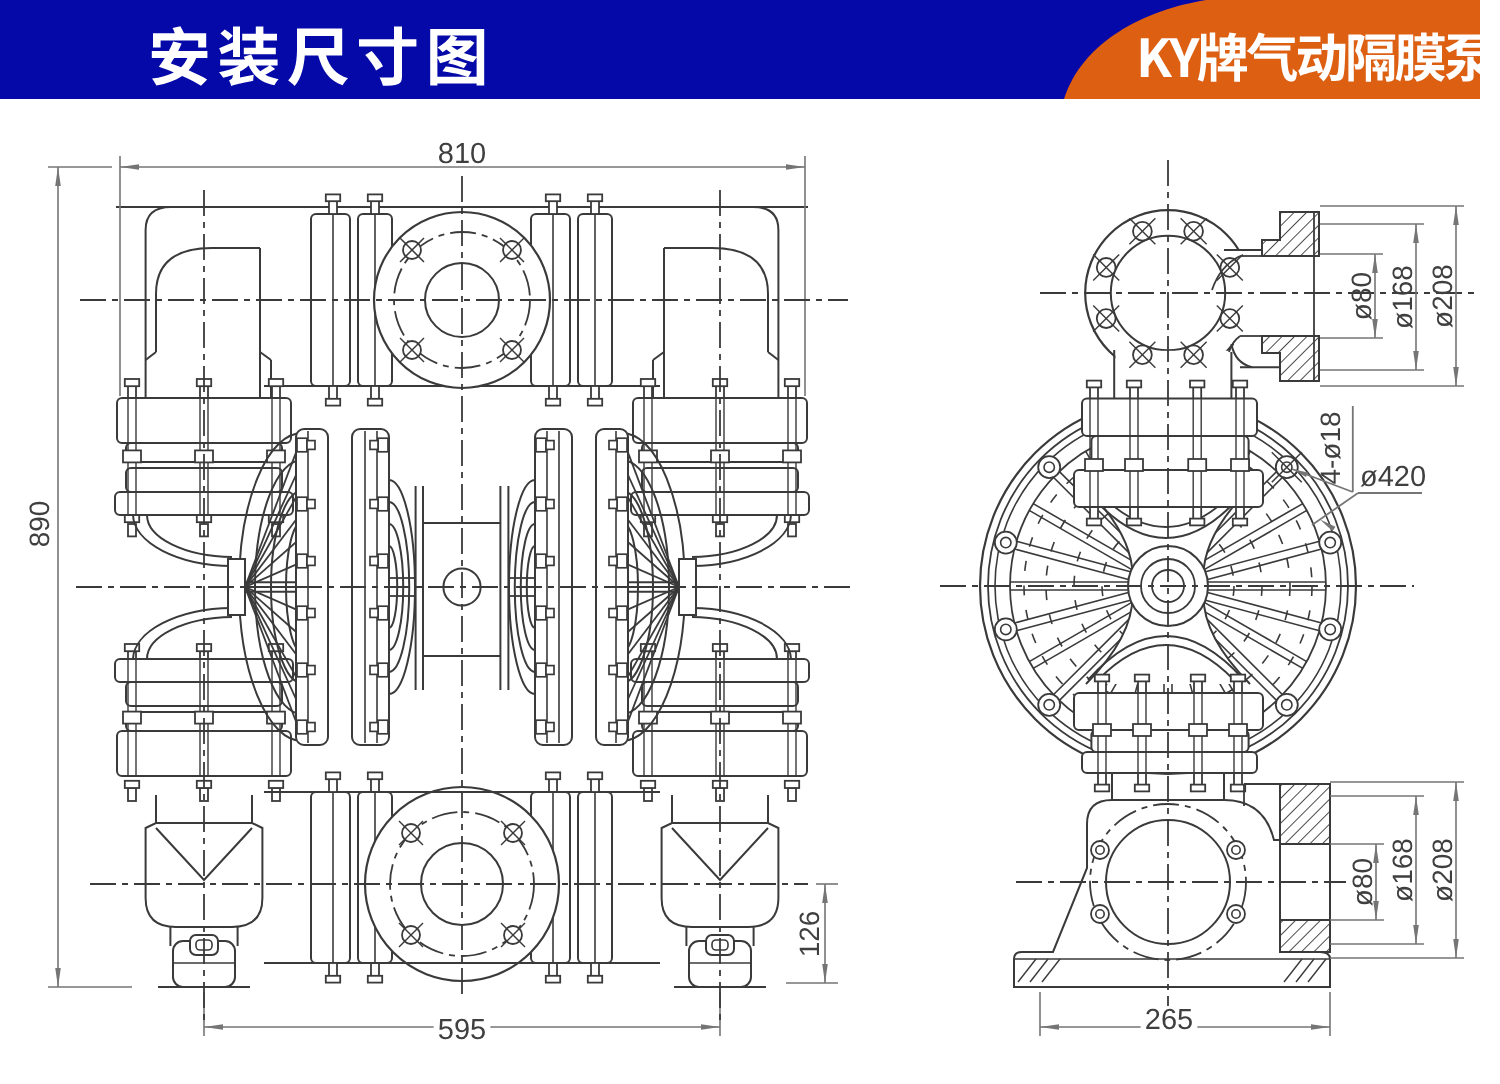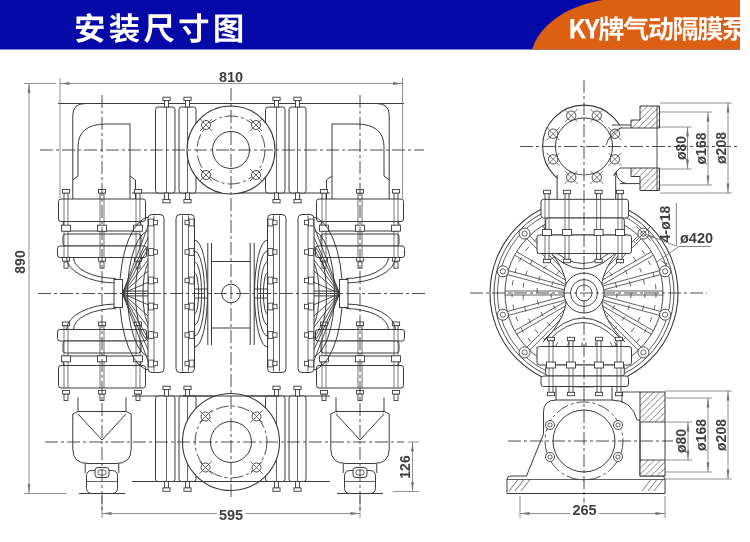--- a/index.html
+++ b/index.html
@@ -1,16 +1,16 @@
 <!DOCTYPE html>
 <html><head>
 <meta charset="utf-8">
 <style>
   html,body { margin:0; padding:0; background:#ffffff; }
-  #page { position:relative; width:740px; height:542px; overflow:hidden; background:#ffffff; font-family:"Liberation Sans", sans-serif;font-weight:bold; }
+  #page { position:relative; width:740px; height:542px; overflow:hidden; background:#ffffff; font-family:"Liberation Sans", sans-serif; }
 </style>
 </head>
 <body>
 <div id="page">
 <svg width="750" height="542" viewBox="0 0 750 542">
 <defs>
 <pattern id="hat" patternUnits="userSpaceOnUse" width="4.4" height="4.4" patternTransform="rotate(45)">
   <rect width="4.4" height="4.4" fill="white"></rect>
   <line x1="0" y1="0" x2="0" y2="4.4" stroke="#3a3a3a" stroke-width="0.9"></line>
 </pattern>

